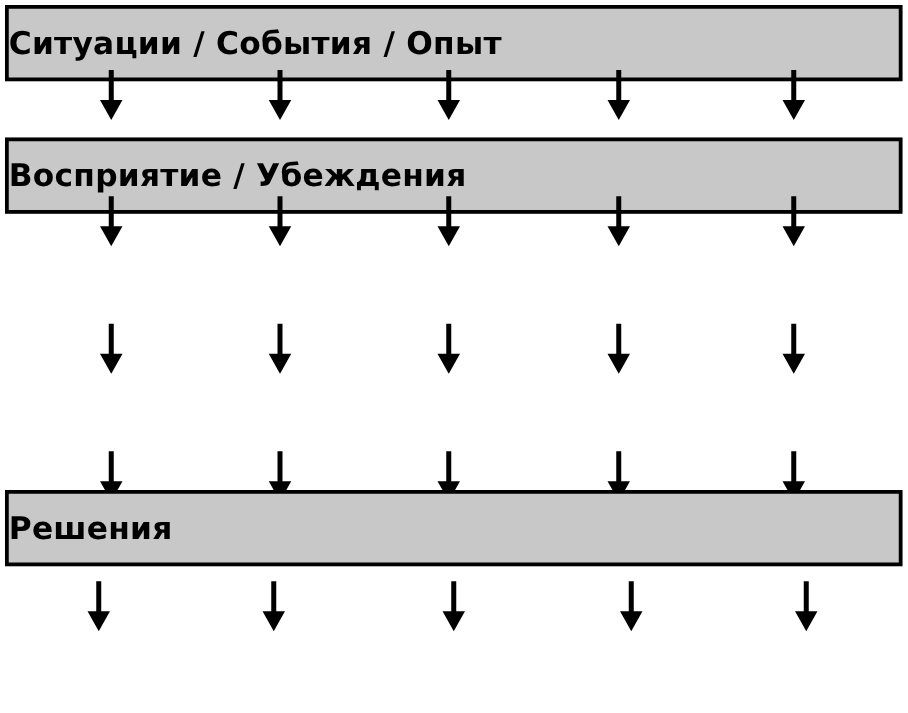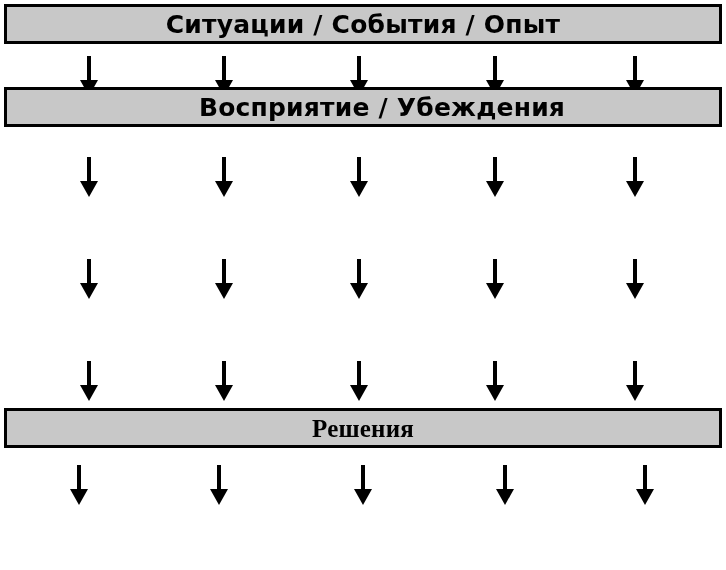--- a/index.html
+++ b/index.html
@@ -15,27 +15,26 @@
   #diagram {
     position: relative;
     width: 726px;
     height: 570px;
     box-sizing: border-box;
   }
   .flow-box {
     position: absolute;
     left: 4px;
     width: 718px;
-    height: 40px;
+    height: 61px;
     box-sizing: border-box;
     background: #c8c8c8;
     border: 3px solid #000000;
     display: flex;
     align-items: center;
-    justify-content: center;
   }
   .flow-box-label {
     font-size: 25px;
     font-weight: bold;
     color: #000000;
     letter-spacing: 0.2px;
     white-space: nowrap;
     line-height: 1;
   }
   .arrow-row {
@@ -94,21 +93,21 @@
     <div class="arrow" style="left:482px;">
         <div class="shaft"></div>
         <div class="head"></div>
       </div>
     <div class="arrow" style="left:622px;">
         <div class="shaft"></div>
         <div class="head"></div>
       </div>
   </div>
 
-  <div class="flow-box" style="top:87px;padding-left:38px;">
+  <div class="flow-box" style="top:110px;">
     <span class="flow-box-label">Восприятие  /  Убеждения</span>
   </div>
 
   <div class="arrow-row" style="top:157px;">
     <div class="arrow" style="left:76px;">
         <div class="shaft"></div>
         <div class="head"></div>
       </div>
     <div class="arrow" style="left:211px;">
         <div class="shaft"></div>
@@ -169,21 +168,21 @@
     <div class="arrow" style="left:482px;">
         <div class="shaft"></div>
         <div class="head"></div>
       </div>
     <div class="arrow" style="left:622px;">
         <div class="shaft"></div>
         <div class="head"></div>
       </div>
   </div>
 
-  <div class="flow-box" style="top:408px;font-family:Liberation Serif, serif;">
+  <div class="flow-box" style="top:392px;">
     <span class="flow-box-label">Решения</span>
   </div>
 
   <div class="arrow-row" style="top:465px;">
     <div class="arrow" style="left:66px;">
         <div class="shaft"></div>
         <div class="head"></div>
       </div>
     <div class="arrow" style="left:206px;">
         <div class="shaft"></div>

